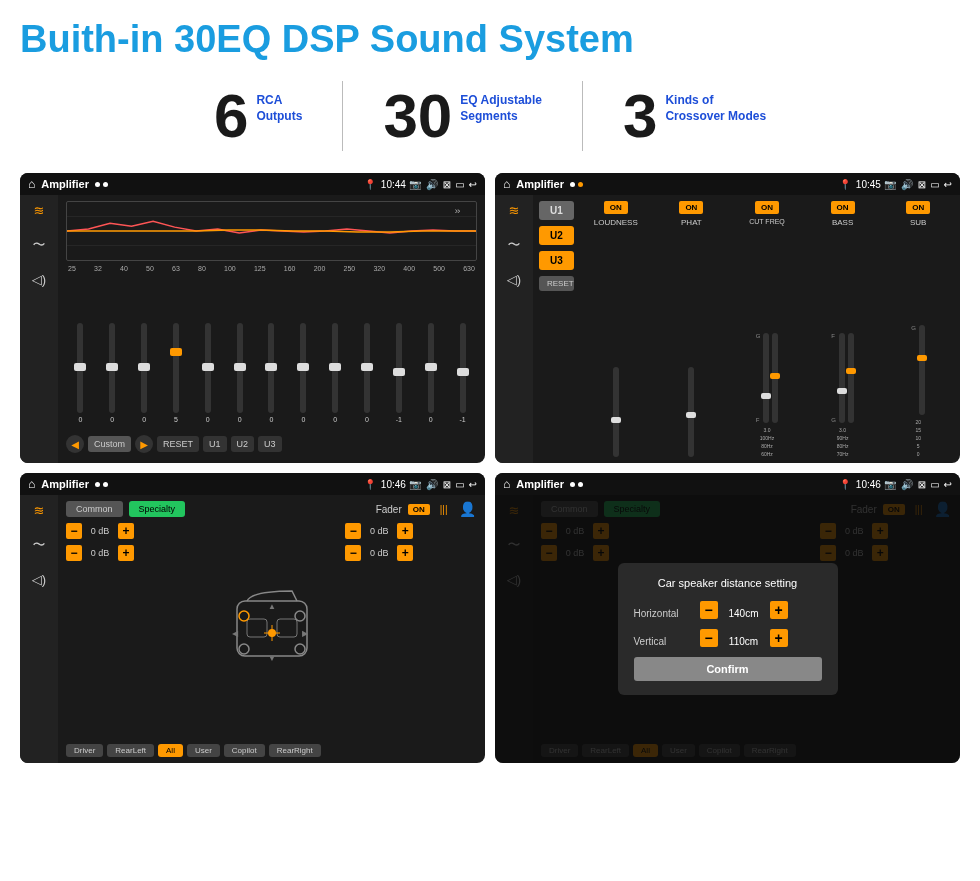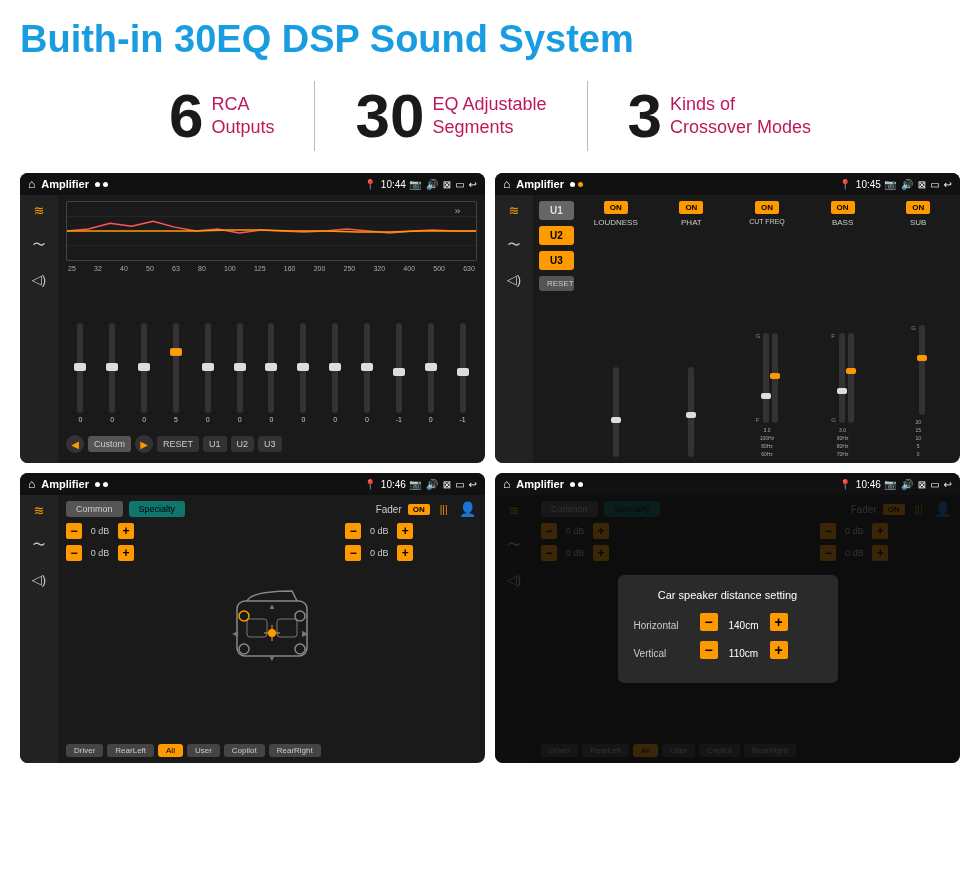--- a/index.html
+++ b/index.html
@@ -34,23 +34,23 @@
       gap: 8px;
       padding: 0 40px;
     }
     .stat-number {
       font-size: 62px;
       font-weight: 900;
       color: #1a1a1a;
       line-height: 1;
     }
     .stat-label {
-      font-size: 18px;
-      color: #be185d;
-      font-weight: 400;
+      font-size: 12px;
+      color: #1d4ed8;
+      font-weight: 700;
       line-height: 1.3;
       padding-top: 8px;
     }
     .stat-divider {
       width: 1px;
       height: 70px;
       background: #bbb;
     }
 
     
@@ -301,21 +301,21 @@
     }
     .tab-btn {
       background: #555;
       color: #ccc;
       border: none;
       border-radius: 3px;
       padding: 3px 10px;
       font-size: 9px;
       cursor: pointer;
     }
-    .tab-btn.active { background: #0f766e; color: #000; text-align: center; }
+    .tab-btn.active { background: #22c55e; color: #000; text-align: center; }
     .fader-label {
       color: #ccc;
       font-size: 10px;
       margin-left: auto;
     }
     .fader-on-badge {
       background: #f90;
       color: #000;
       font-size: 8px;
       font-weight: bold;
@@ -966,17 +966,18 @@
           <button class="dialog-minus">−</button>
           <span class="dialog-val">140cm</span>
           <button class="dialog-plus">+</button>
         </div>
         <div class="dialog-row">
           <span class="dialog-row-label">Vertical</span>
           <button class="dialog-minus">−</button>
           <span class="dialog-val">110cm</span>
           <button class="dialog-plus">+</button>
         </div>
+        <button class="dialog-confirm-btn">Confirm</button>
       </div>
     </div>
   </div>
 
 </div>
 
 </body></html>

